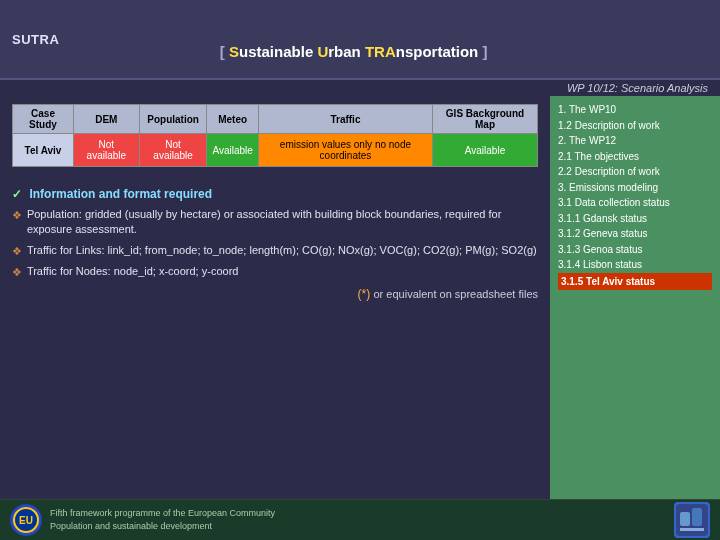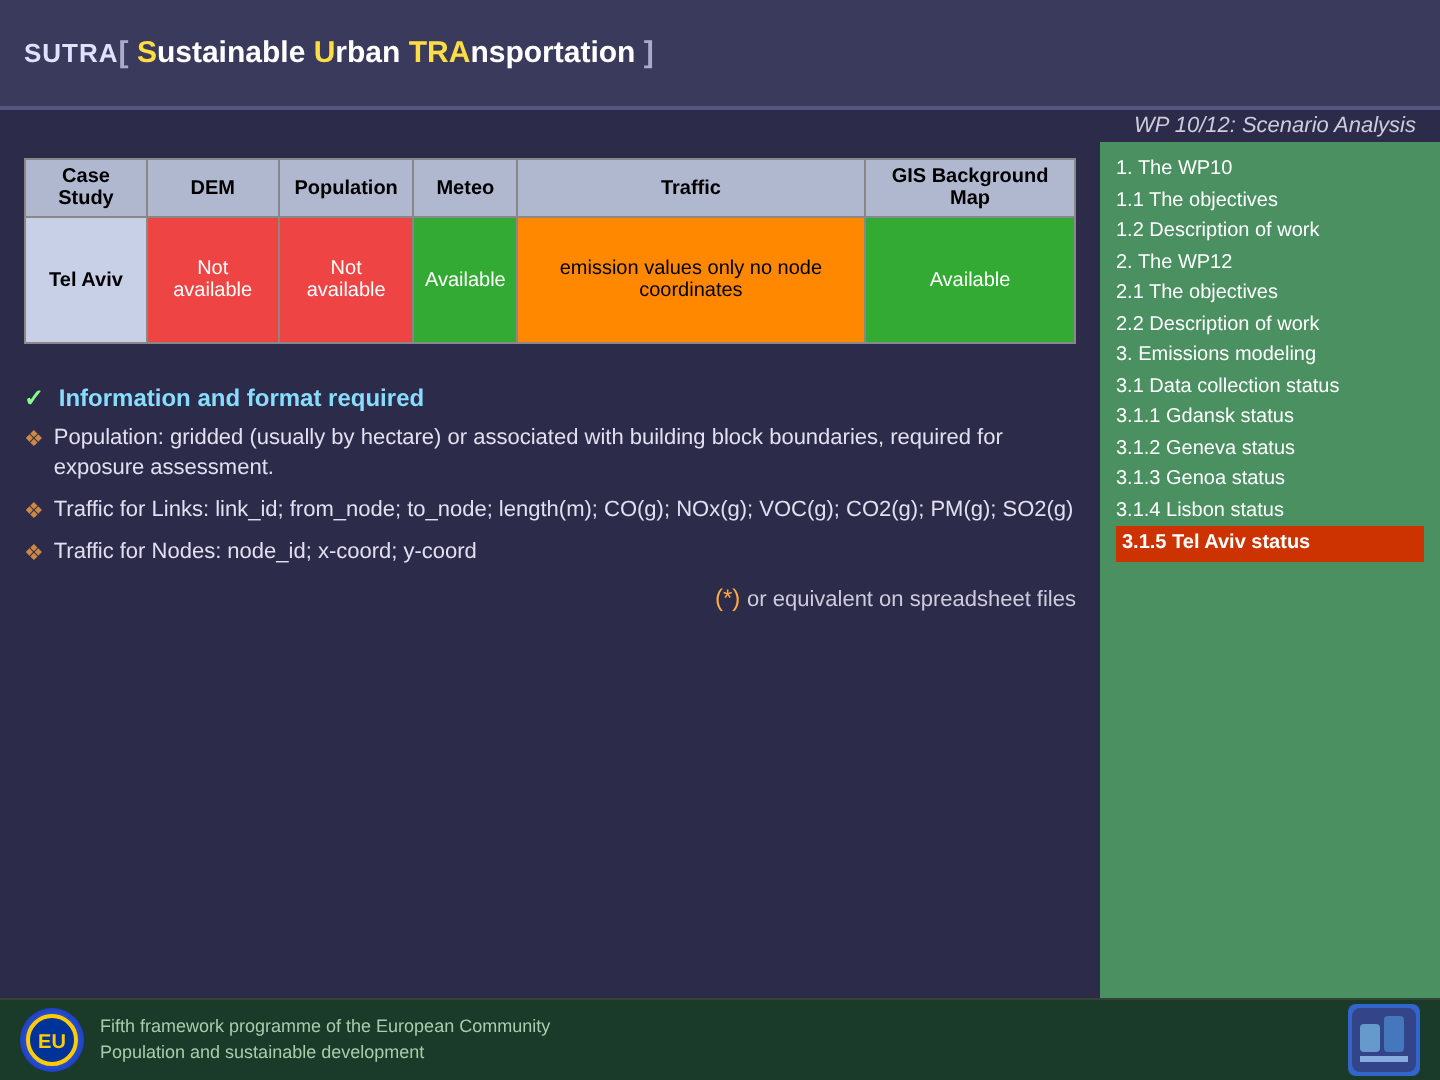--- a/index.html
+++ b/index.html
@@ -32,21 +32,23 @@
     .header-left {
       color: #e0e0ff;
       font-size: 13px;
       font-weight: bold;
       letter-spacing: 0.5px;
     }
     .header-title {
       color: #ffffff;
       font-size: 15px;
       font-weight: bold;
+      text-align: center;
       flex: 1;
+      margin-top: 25px;
     }
     .header-title span.bracket {
       color: #aaaacc;
     }
     .header-title span.highlight {
       color: #ffdd44;
     }
 
     
     .subtitle-bar {
@@ -106,21 +108,21 @@
     .data-table th {
       background: #b0b8d0;
       border: 1px solid #888;
       padding: 3px 5px;
       text-align: center;
       font-weight: bold;
       font-size: 10px;
     }
     .data-table td {
       border: 1px solid #888;
-      padding: 20px 5px;
+      padding: 5px 5px;
       text-align: center;
       font-size: 10px;
       vertical-align: middle;
     }
     .td-city {
       background: #c8d0e8;
       font-weight: bold;
     }
     .td-na {
       background: #ef4444;
@@ -300,21 +302,20 @@
 
       <div class="note-line">
         <span class="asterisk">(*) </span>
         <span>or equivalent on spreadsheet files</span>
       </div>
 
     </div>
 
     <div class="right-panel">
       <div class="right-panel-item">1. The WP10</div>
-      <div class="right-panel-item">1.1 The objectives</div>
       <div class="right-panel-item">1.2 Description of work</div>
       <div class="right-panel-item">2. The WP12</div>
       <div class="right-panel-item">2.1 The objectives</div>
       <div class="right-panel-item">2.2 Description of work</div>
       <div class="right-panel-item">3. Emissions modeling</div>
       <div class="right-panel-item">3.1 Data collection status</div>
       <div class="right-panel-item">3.1.1 Gdansk status</div>
       <div class="right-panel-item">3.1.2 Geneva status</div>
       <div class="right-panel-item">3.1.3 Genoa status</div>
       <div class="right-panel-item">3.1.4 Lisbon status</div>

